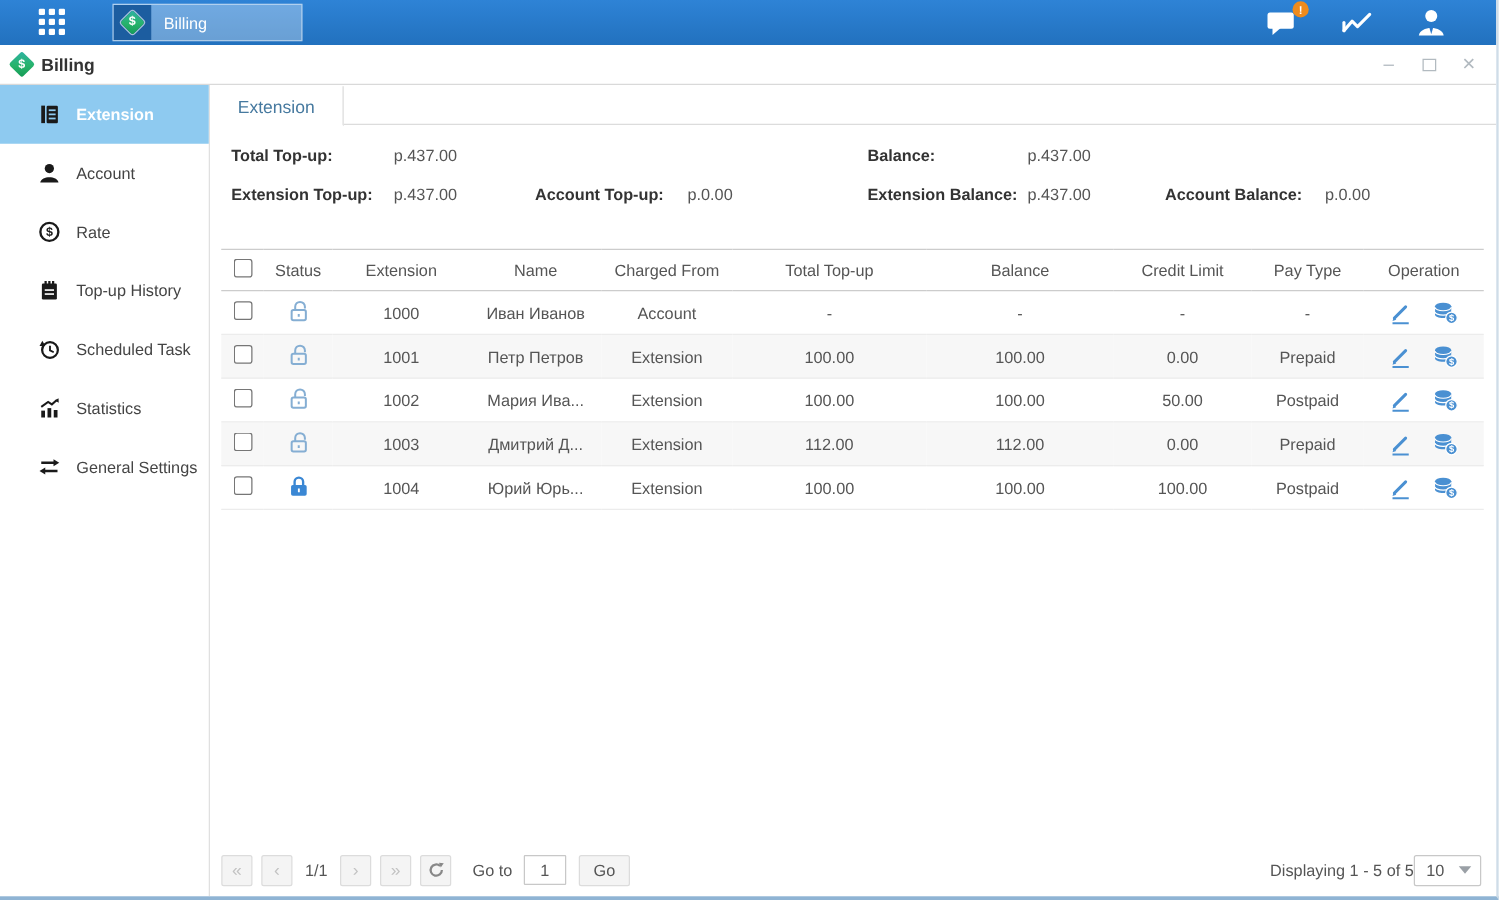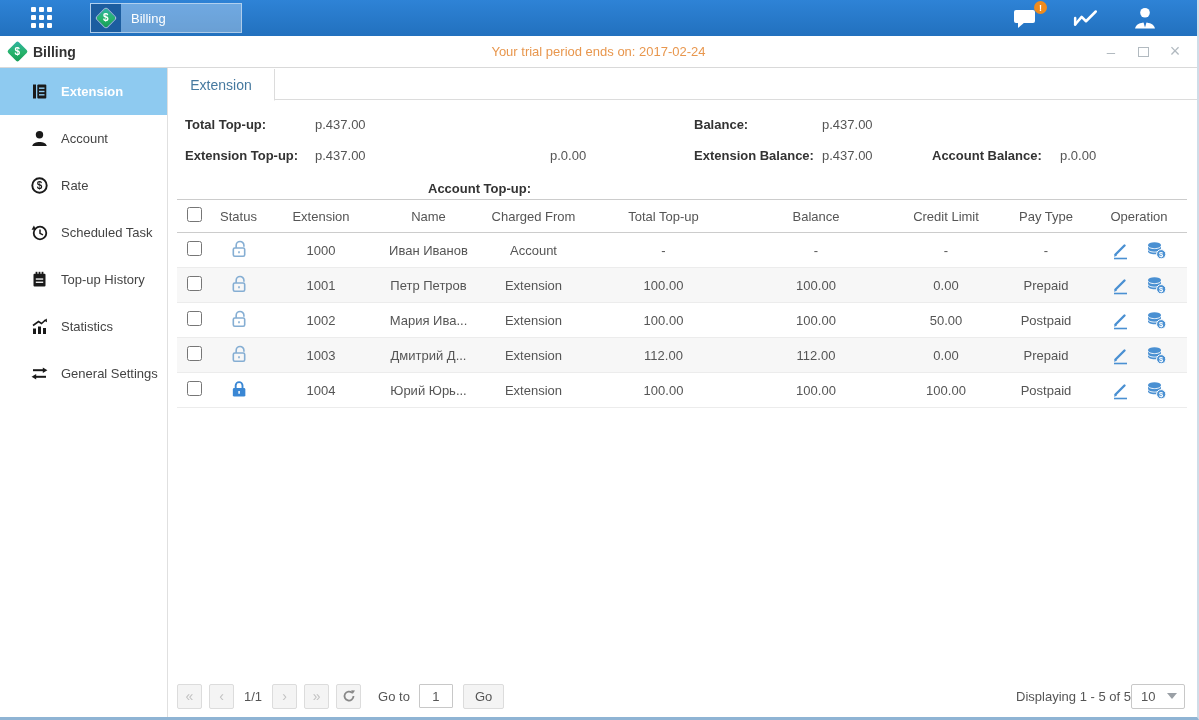--- a/index.html
+++ b/index.html
@@ -61,21 +61,21 @@
   .tab{ width:107px; display:flex; align-items:center; justify-content:center; font-size:14px; color:#46799f;
     background:#fff; border-right:1px solid #dcdcdc; cursor:pointer; position:relative; top:1px; height:32px;}
   .tab.active{ border-bottom:1px solid #fff; }
 
   
   .summary{ padding-left:17px; margin-top:17px; }
   .summary-row{ display:flex; height:31px; font-size:13px; }
   .sum-left{ width:509px; display:flex; }
   .sum-right{ display:flex; }
   .summary b{ color:#333; }
-  .lab-130{ width:130px;} .lab-128{ width:128px;} .lab-122{ width:122px;margin-top:33px;}
+  .lab-130{ width:130px;} .lab-128{ width:128px;} .lab-122{ width:122px;}
   .val-113{ width:113px;} .val-110{ width:110px;}
   .sum-val{ color:#555; }
 
   
   .actions{ padding-left:17px; margin-top:19px; display:flex; gap:8px; }
   .btn-blue{ background:#2d7fc1; color:#fff; border:none; font-size:13px; font-family:inherit;
     height:28px; padding:0 13px; border-radius:2px; cursor:pointer; }
 
   
   .table-wrap{ margin:20px 12px 0 9px; }
@@ -159,21 +159,20 @@
     </div>
   </div>
 
   <div class="titlebar">
     <div class="title-left">
       <span class="diamond big">
           <b>$</b>
         </span>
       <span class="app-title">Billing</span>
     </div>
-    <div class="trial-msg">Your trial period ends on: 2017-02-24</div>
     <div class="win-controls">
       <span class="win-btn win-min">–</span>
       <span class="win-btn win-max">
           <i></i>
         </span>
       <span class="win-btn win-close">×</span>
     </div>
   </div>
 
   <div class="app-body">
@@ -201,43 +200,43 @@
         <span>Account</span>
       </div>
       <div class="side-item">
         <span class="s-icn">
           <svg width="17" height="17" viewBox="0 0 17 17">
             <circle cx="8.5" cy="8.5" r="7.2" fill="none" stroke="#1a1a1a" stroke-width="1.9"></circle>
             <text x="8.5" y="12.2" text-anchor="middle" font-size="10" font-weight="bold" fill="#1a1a1a" font-family="inherit">$</text>
           </svg>
         </span>
         <span>Rate</span>
-      </div>
-      <div class="side-item">
-        <span class="s-icn">
-          <svg width="17" height="17" viewBox="0 0 17 17">
-            <circle cx="9" cy="9" r="6.3" fill="none" stroke="#1a1a1a" stroke-width="1.8"></circle>
-            <polyline points="9,5.5 9,9.3 12,10.8" fill="none" stroke="#1a1a1a" stroke-width="1.5"></polyline>
-            <polygon points="0.6,5.8 5.2,5.8 2.9,1.6" fill="#1a1a1a"></polygon>
-          </svg>
-        </span>
-        <span>Scheduled Task</span>
       </div>
       <div class="side-item">
         <span class="s-icn">
           <svg width="17" height="17" viewBox="0 0 17 17">
             <rect x="2.5" y="2.8" width="12" height="12.8" rx="1" fill="#1a1a1a"></rect>
             <rect x="4.6" y="0.8" width="1.8" height="4" fill="#1a1a1a"></rect>
             <rect x="7.6" y="0.8" width="1.8" height="4" fill="#1a1a1a"></rect>
             <rect x="10.6" y="0.8" width="1.8" height="4" fill="#1a1a1a"></rect>
             <rect x="4.8" y="7.4" width="7.4" height="1.3" fill="#fff"></rect>
             <rect x="4.8" y="10.6" width="7.4" height="1.3" fill="#fff"></rect>
           </svg>
         </span>
         <span>Top-up History</span>
+      </div>
+      <div class="side-item">
+        <span class="s-icn">
+          <svg width="17" height="17" viewBox="0 0 17 17">
+            <circle cx="9" cy="9" r="6.3" fill="none" stroke="#1a1a1a" stroke-width="1.8"></circle>
+            <polyline points="9,5.5 9,9.3 12,10.8" fill="none" stroke="#1a1a1a" stroke-width="1.5"></polyline>
+            <polygon points="0.6,5.8 5.2,5.8 2.9,1.6" fill="#1a1a1a"></polygon>
+          </svg>
+        </span>
+        <span>Scheduled Task</span>
       </div>
       <div class="side-item">
         <span class="s-icn">
           <svg width="17" height="17" viewBox="0 0 17 17">
             <rect x="2" y="10.5" width="3" height="5.5" fill="#1a1a1a"></rect>
             <rect x="7" y="8.5" width="3" height="7.5" fill="#1a1a1a"></rect>
             <rect x="12" y="10" width="3" height="6" fill="#1a1a1a"></rect>
             <polyline points="2,7.5 7.5,3.5 10.5,5.5 14.5,2" fill="none" stroke="#1a1a1a" stroke-width="1.6"></polyline>
             <polygon points="15.8,0.6 16,4.2 12.8,2.4" fill="#1a1a1a"></polygon>
           </svg>

